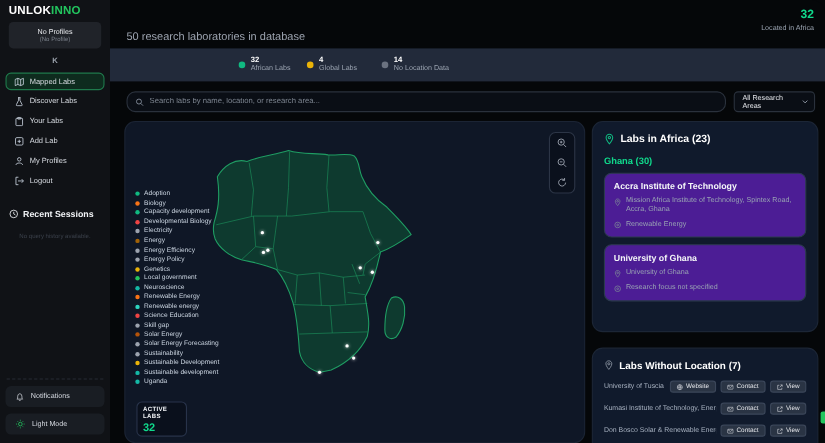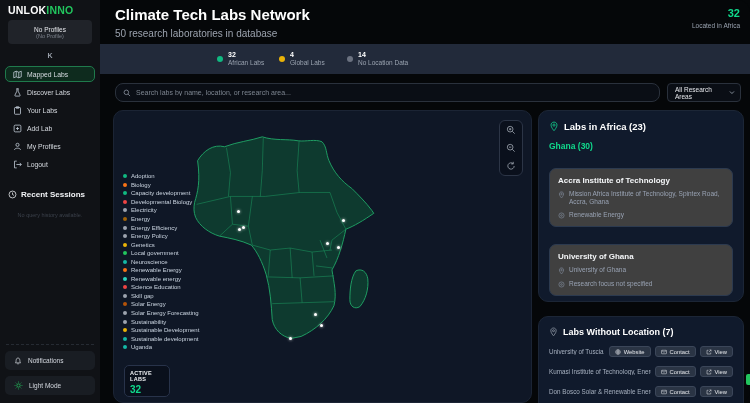--- a/index.html
+++ b/index.html
@@ -73,21 +73,21 @@
   .marker { position:absolute; width:3px; height:3px; background:#fff; border-radius:50%;
     box-shadow:0 0 3px rgba(255,255,255,.9); cursor:pointer; }
 
   
   .panel { position:absolute; left:538px; width:206px; background:#101a2c; border:1px solid #1c2636;
     border-radius:10px; padding:10px; }
   .panel.africa { top:110px; height:192px; }
   .panel.noloc { top:316px; height:120px; }
   .panel-head { display:flex; align-items:center; gap:5px; font-size:9.5px; font-weight:bold; color:#ffffff; }
   .ghana { margin-top:9px; font-size:8.5px; font-weight:bold; color:#10d98c; }
-  .lab-card { background:#404040; border:1px solid #2c3a4f; border-radius:7px; padding:7px 8px; margin-top:17px; }
+  .lab-card { background:#4c1d95; border:1px solid #2c3a4f; border-radius:7px; padding:7px 8px; margin-top:6px; }
   .lab-card .name { font-size:8px; font-weight:bold; color:#f4f6f8; }
   .lab-line { display:flex; gap:4px; margin-top:5px; color:#98a2b3; font-size:6.5px; line-height:8px; }
   .lab-line svg { flex:0 0 auto; margin-top:1px; }
   .noloc-row { display:flex; align-items:center; margin-top:9px; }
   .noloc-row .nm { flex:1; font-size:6.3px; color:#a6b0bf; white-space:nowrap; overflow:hidden; max-width:112px; }
   .pill { display:inline-flex; align-items:center; gap:3px; height:11px; padding:0 5px; margin-left:4px;
     background:#2a3444; border:1px solid #3b4659; border-radius:3px; color:#e5e7eb; font-size:5.8px; cursor:pointer; white-space:nowrap; }
   .toast-edge { position:absolute; left:746px; top:374px; width:4px; height:11px; background:#22c55e; border-radius:2px 0 0 2px; }
 </style>
 </head>
@@ -166,21 +166,20 @@
     </div>
     <div class="side-btn light">
       <svg width="9" height="9" viewBox="0 0 12 12" fill="none" stroke="#22c55e" stroke-width="1">
           <circle cx="6" cy="6" r="2.2"></circle>
           <path d="M6 .8 V2 M6 10 V11.2 M.8 6 H2 M10 6 H11.2 M2.3 2.3 L3.2 3.2 M8.8 8.8 L9.7 9.7 M9.7 2.3 L8.8 3.2 M3.2 8.8 L2.3 9.7"></path>
         </svg>
       <span>Light Mode</span>
     </div>
   </aside>
 
-  <div class="hd-title">Climate Tech Labs Network</div>
   <div class="hd-sub">50 research laboratories in database</div>
   <div class="hd-stat-v">32</div>
   <div class="hd-stat-l">Located in Africa</div>
 
   <div class="statsbar">
     <div class="stat s0">
       <span class="dot" style="background: rgb(16, 185, 129);"></span>
       <span class="txt">
           <div class="v">32</div>
           <div class="l">African Labs</div>

